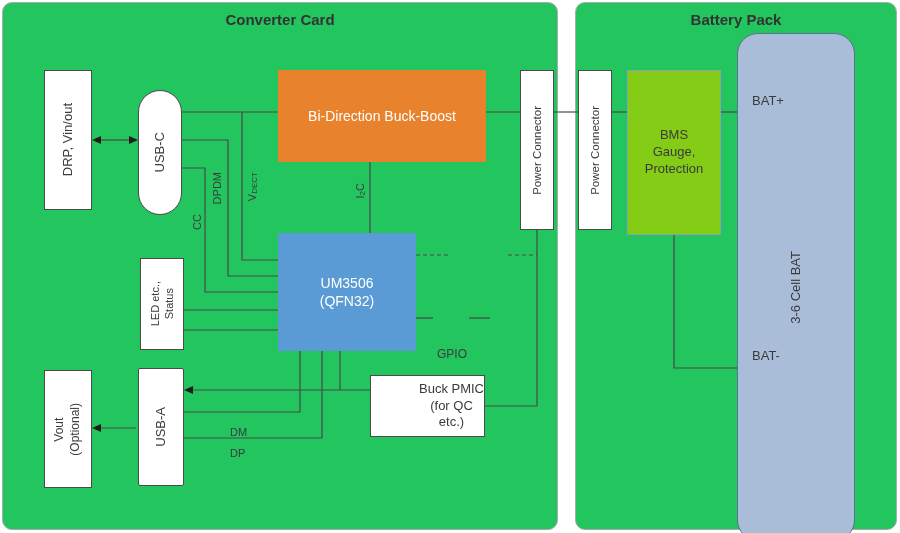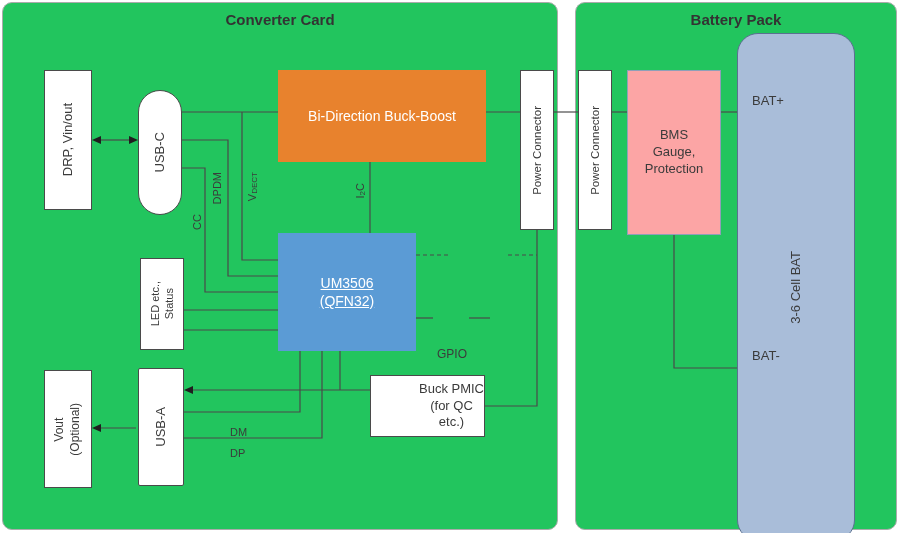--- a/index.html
+++ b/index.html
@@ -14,21 +14,21 @@
   .wires { position:absolute; left:0; top:0; pointer-events:none; }
 
   .box { position:absolute; display:flex; align-items:center; justify-content:center;
          text-align:center; background:#ffffff; border:1px solid #4a4a4a;
          font-size:13px; line-height:1.3; z-index:2; }
   .vtext { display:inline-block; writing-mode:vertical-rl; transform:rotate(180deg);
            white-space:nowrap; }
   .vline { display:block; }
   .fill-orange { background:#E8822D; border:none; color:#ffffff; font-size:14px; }
   .fill-blue   { background:#5B9BD5; border:none; color:#ffffff; font-size:14px; }
-  .fill-bms    { background:#fca5a5; border:1px solid #8e9fb8; }
+  .fill-bms    { background:#84cc16; border:1px solid #8e9fb8; }
   .fill-bat    { background:#A9BDD9; border:1px solid #5a7190; }
   .dashed      { border:1px dashed #4a4a4a; font-size:12px; }
   .small       { font-size:11px; }
   .pc          { font-size:11.5px; }
 
   .wire-label { position:absolute; color:#3b3b3b; font-size:11px; z-index:3; }
   .wire-label sub { font-size:8px; }
   .h-label { font-size:11px; }
   .gpio { font-size:12px; }
 
@@ -95,21 +95,21 @@
   <div class="box fill-orange" style="left:278px; top:70px; width:208px; height:92px;">
     <div>
       <span class="vline">Bi-Direction Buck-Boost</span>
     </div>
   </div>
 
   <div class="box pc" style="left:520px; top:70px; width:34px; height:160px;">
     <span class="vtext">Power Connector</span>
   </div>
 
-  <div class="box fill-blue" style="left:278px; top:233px; width:138px; height:118px;text-decoration:underline;">
+  <div class="box fill-blue" style="left:278px; top:233px; width:138px; height:118px;">
     <div>
       <span class="vline">UM3506</span>
       <span class="vline">(QFN32)</span>
     </div>
   </div>
 
   <div class="box small" style="left:140px; top:258px; width:44px; height:92px;">
     <span class="vtext">
       <span class="vline">LED etc.,</span>
       <span class="vline">Status</span>

